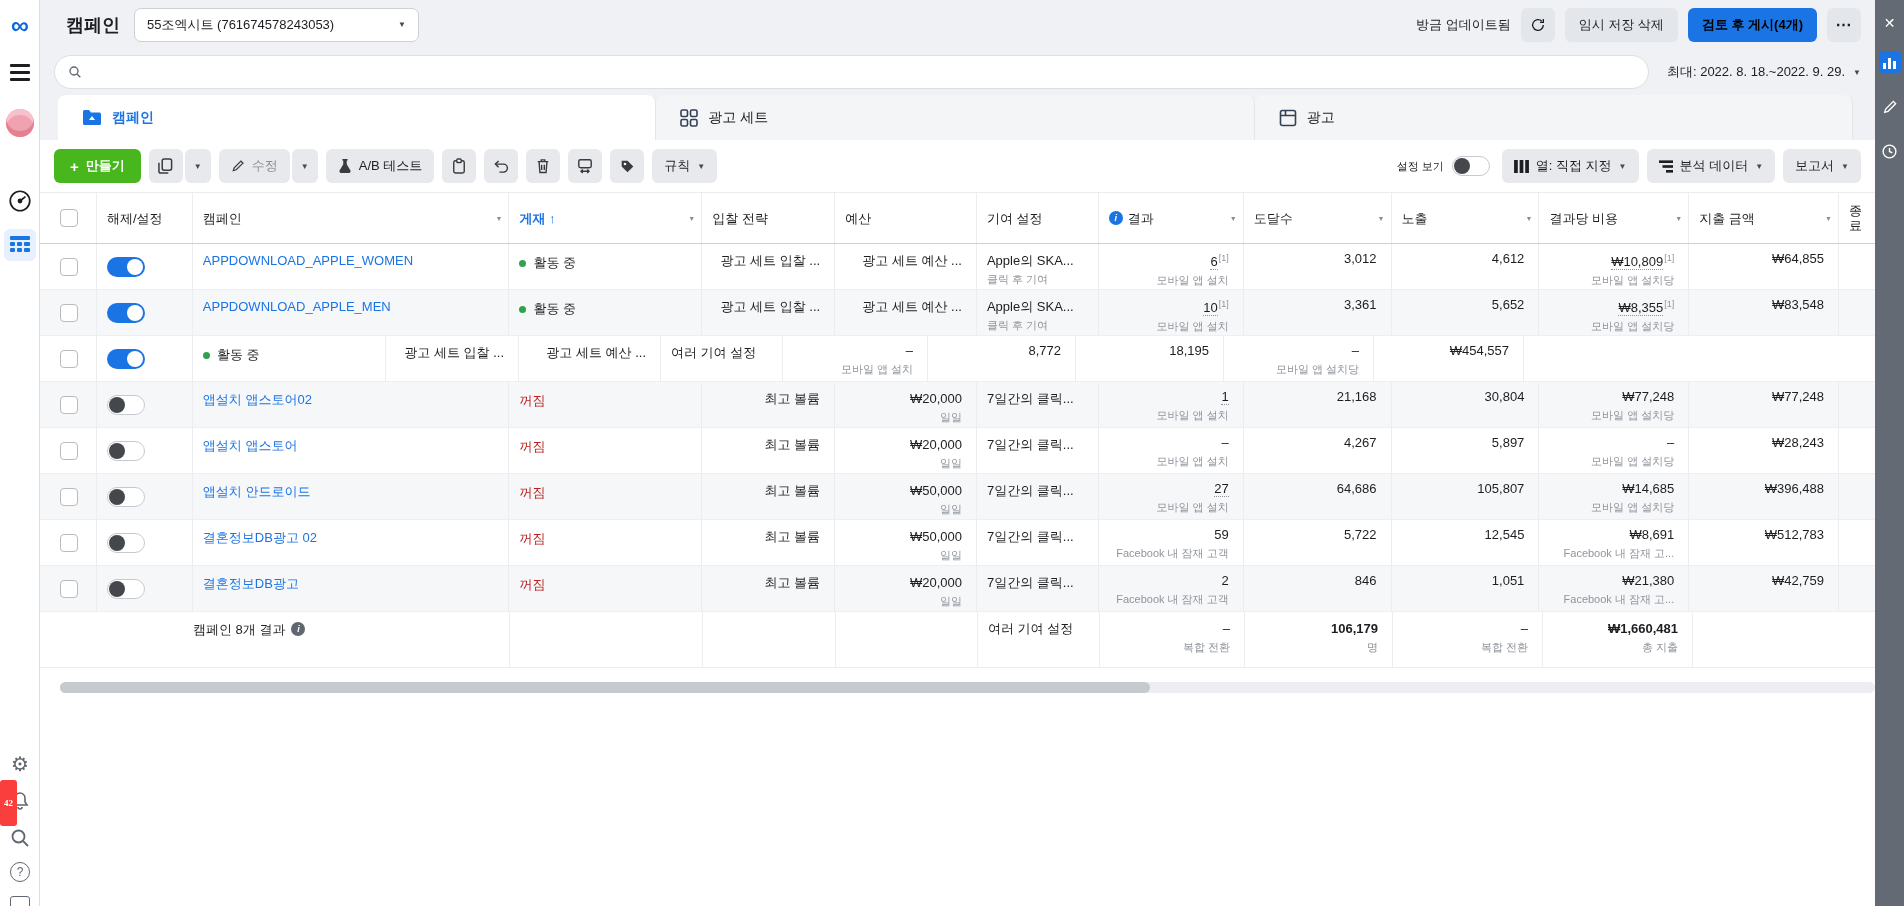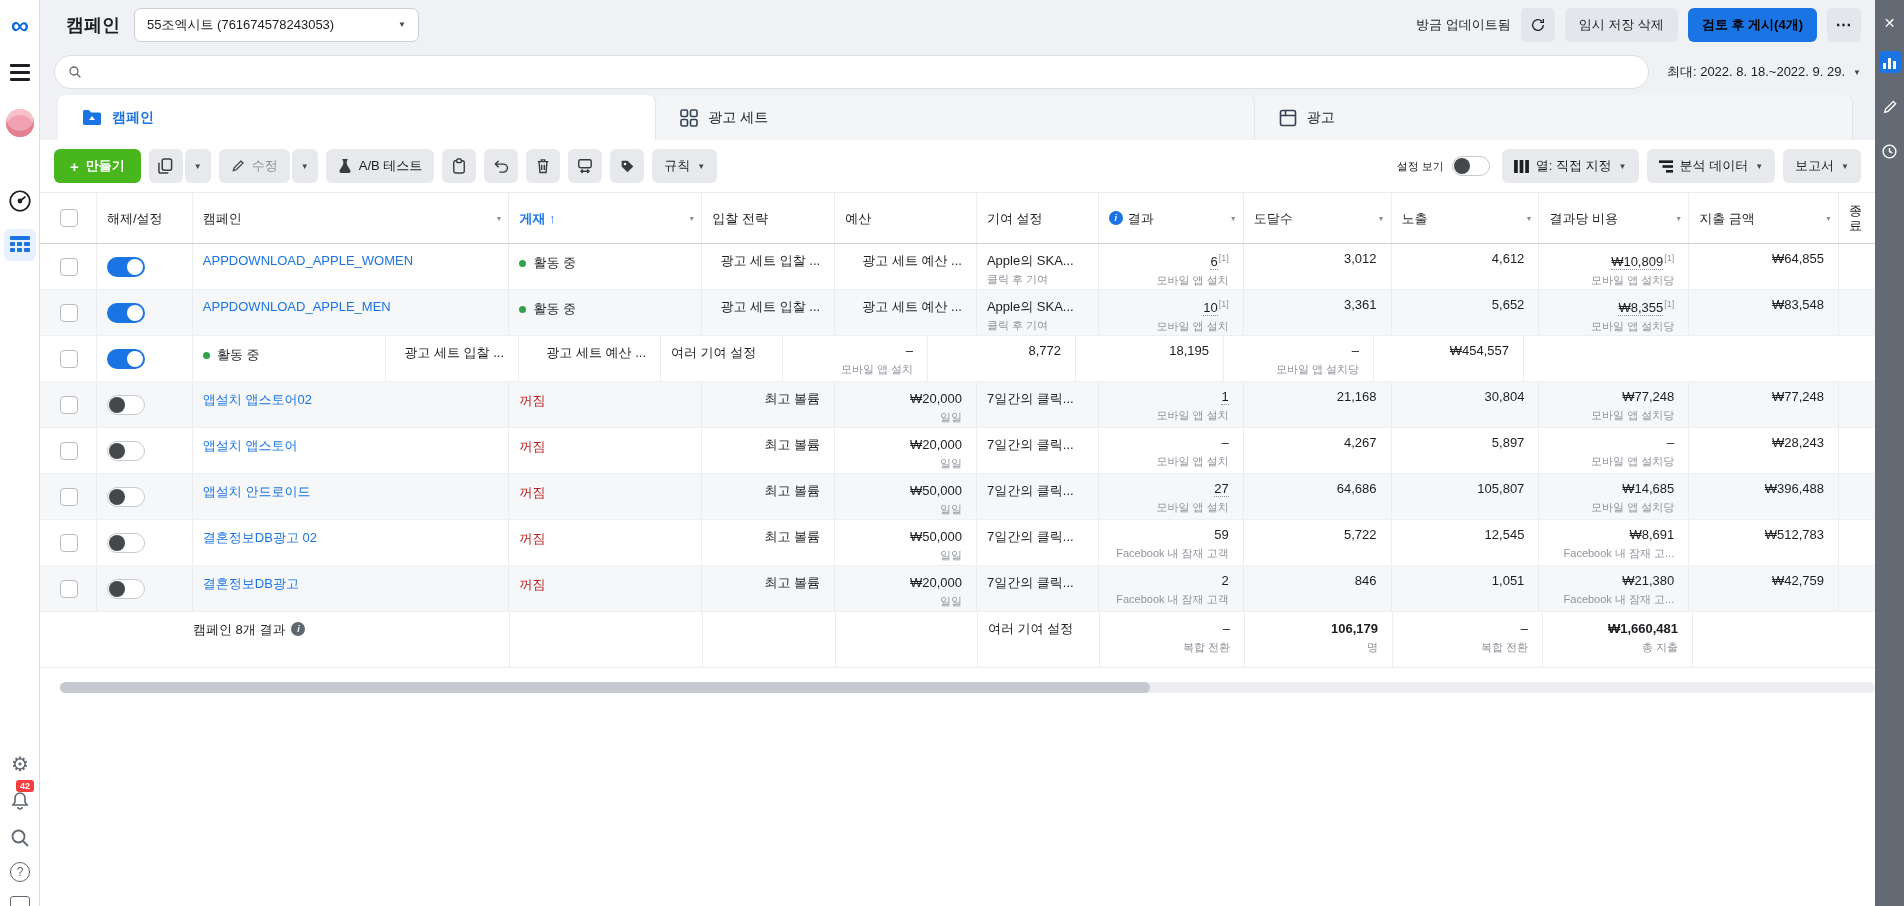--- a/index.html
+++ b/index.html
@@ -17,22 +17,22 @@
   .avatar { top:108px; height:30px; }
   .avatar .pic { width:28px; height:28px; border-radius:50%; background:#f0a2b0;
     box-shadow:inset 0 -6px 0 #e4808f, inset 0 6px 0 #f6c1ca; }
   .gauge { top:186px; height:30px; }
   .campaigns { top:228px; height:34px; }
   .campaigns .box { width:32px; height:32px; background:#e7f0fe; border-radius:6px;
     display:flex; align-items:center; justify-content:center; }
   .rail-b { color:#606770; }
   .gear { top:750px; height:28px; font-size:20px; }
   .bell { top:786px; height:30px; }
-  .badge { position:absolute; top:-6px; left:16px; background:var(--red,#fa3e3e); color:#fff;
-    font-size:9px; font-weight:bold; padding:1px 4px; border-radius:3px; }
+  .badge { position:absolute; top:-6px; left:0; background:var(--red,#fa3e3e); color:#fff;
+    font-size:9px; font-weight:bold; padding:18px 4px; border-radius:3px;font-family:Liberation Serif, serif; }
   .srch { top:824px; height:28px; }
   .help { top:859px; height:26px; }
   .help .q { width:20px; height:20px; border:1.5px solid #606770; border-radius:50%;
     display:flex; align-items:center; justify-content:center; font-size:12px; color:#606770; }
   .widget { top:894px; height:20px; }
   .widget .w { width:20px; height:16px; border:1.5px solid #606770; border-radius:3px; }
 
   
   .right-rail { position:absolute; right:0; top:0; bottom:0; width:29px; background:var(--rail,#646a73); z-index:5; }
   .rr-item { position:absolute; left:0; width:29px; display:flex; align-items:center; justify-content:center; cursor:pointer; }

